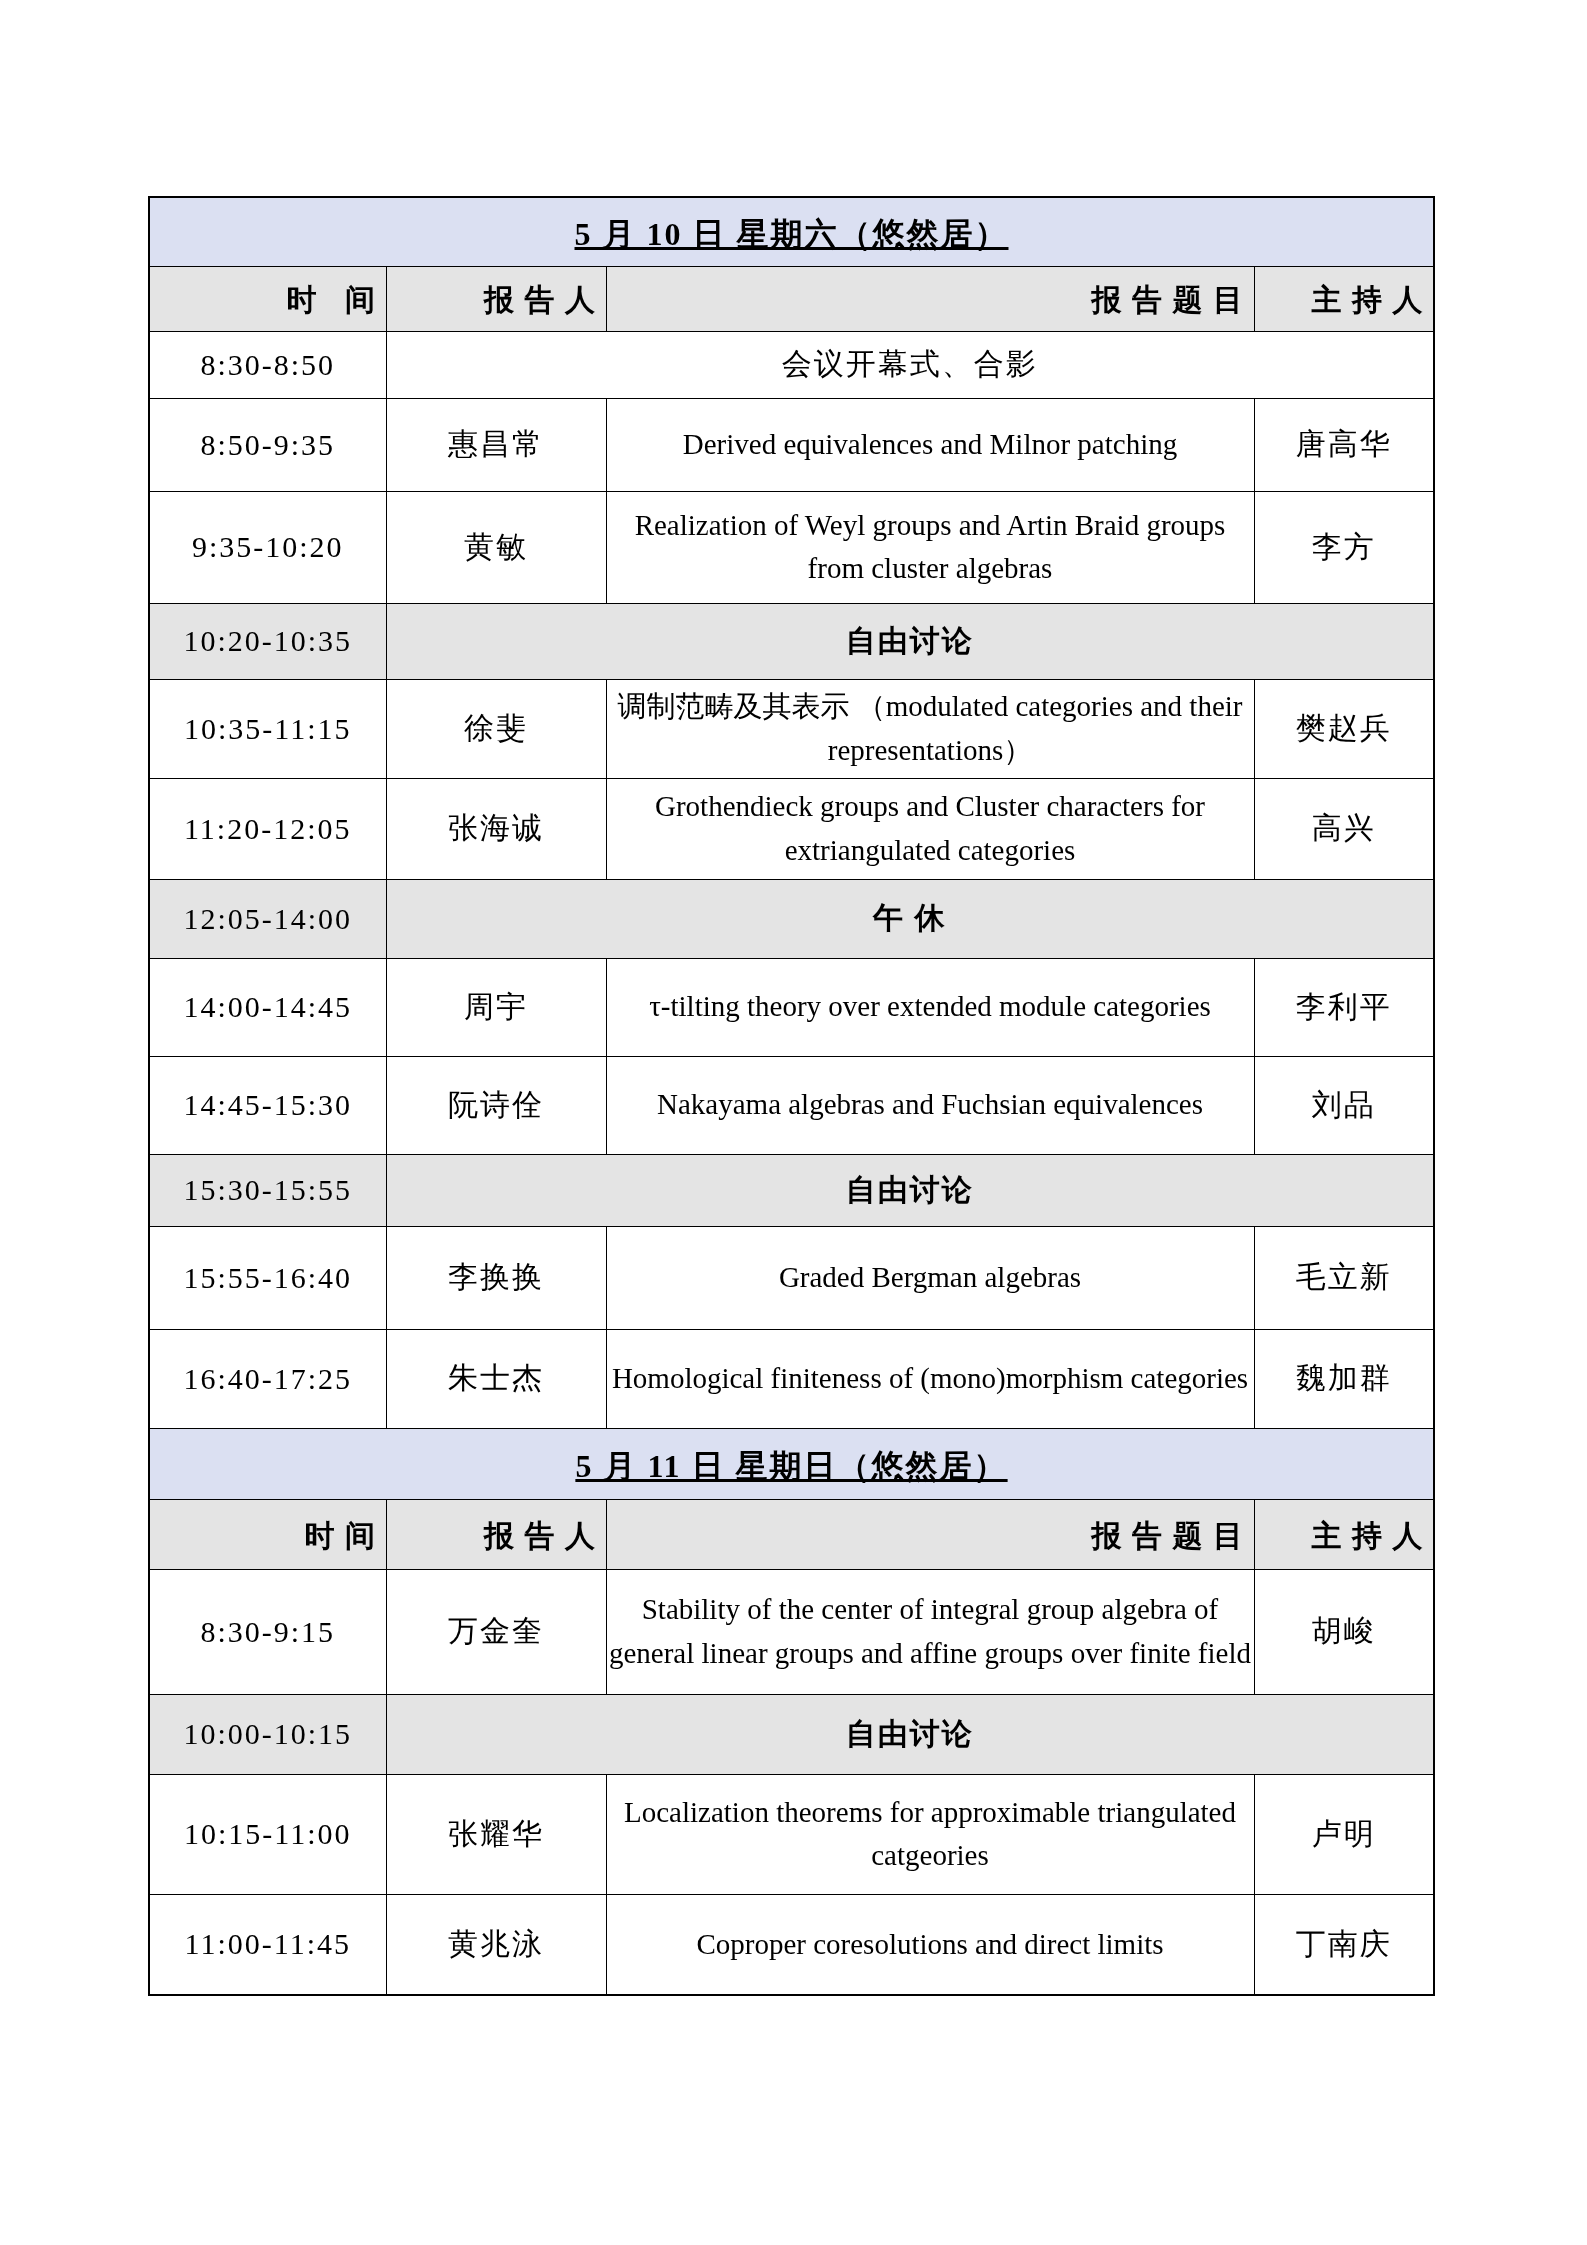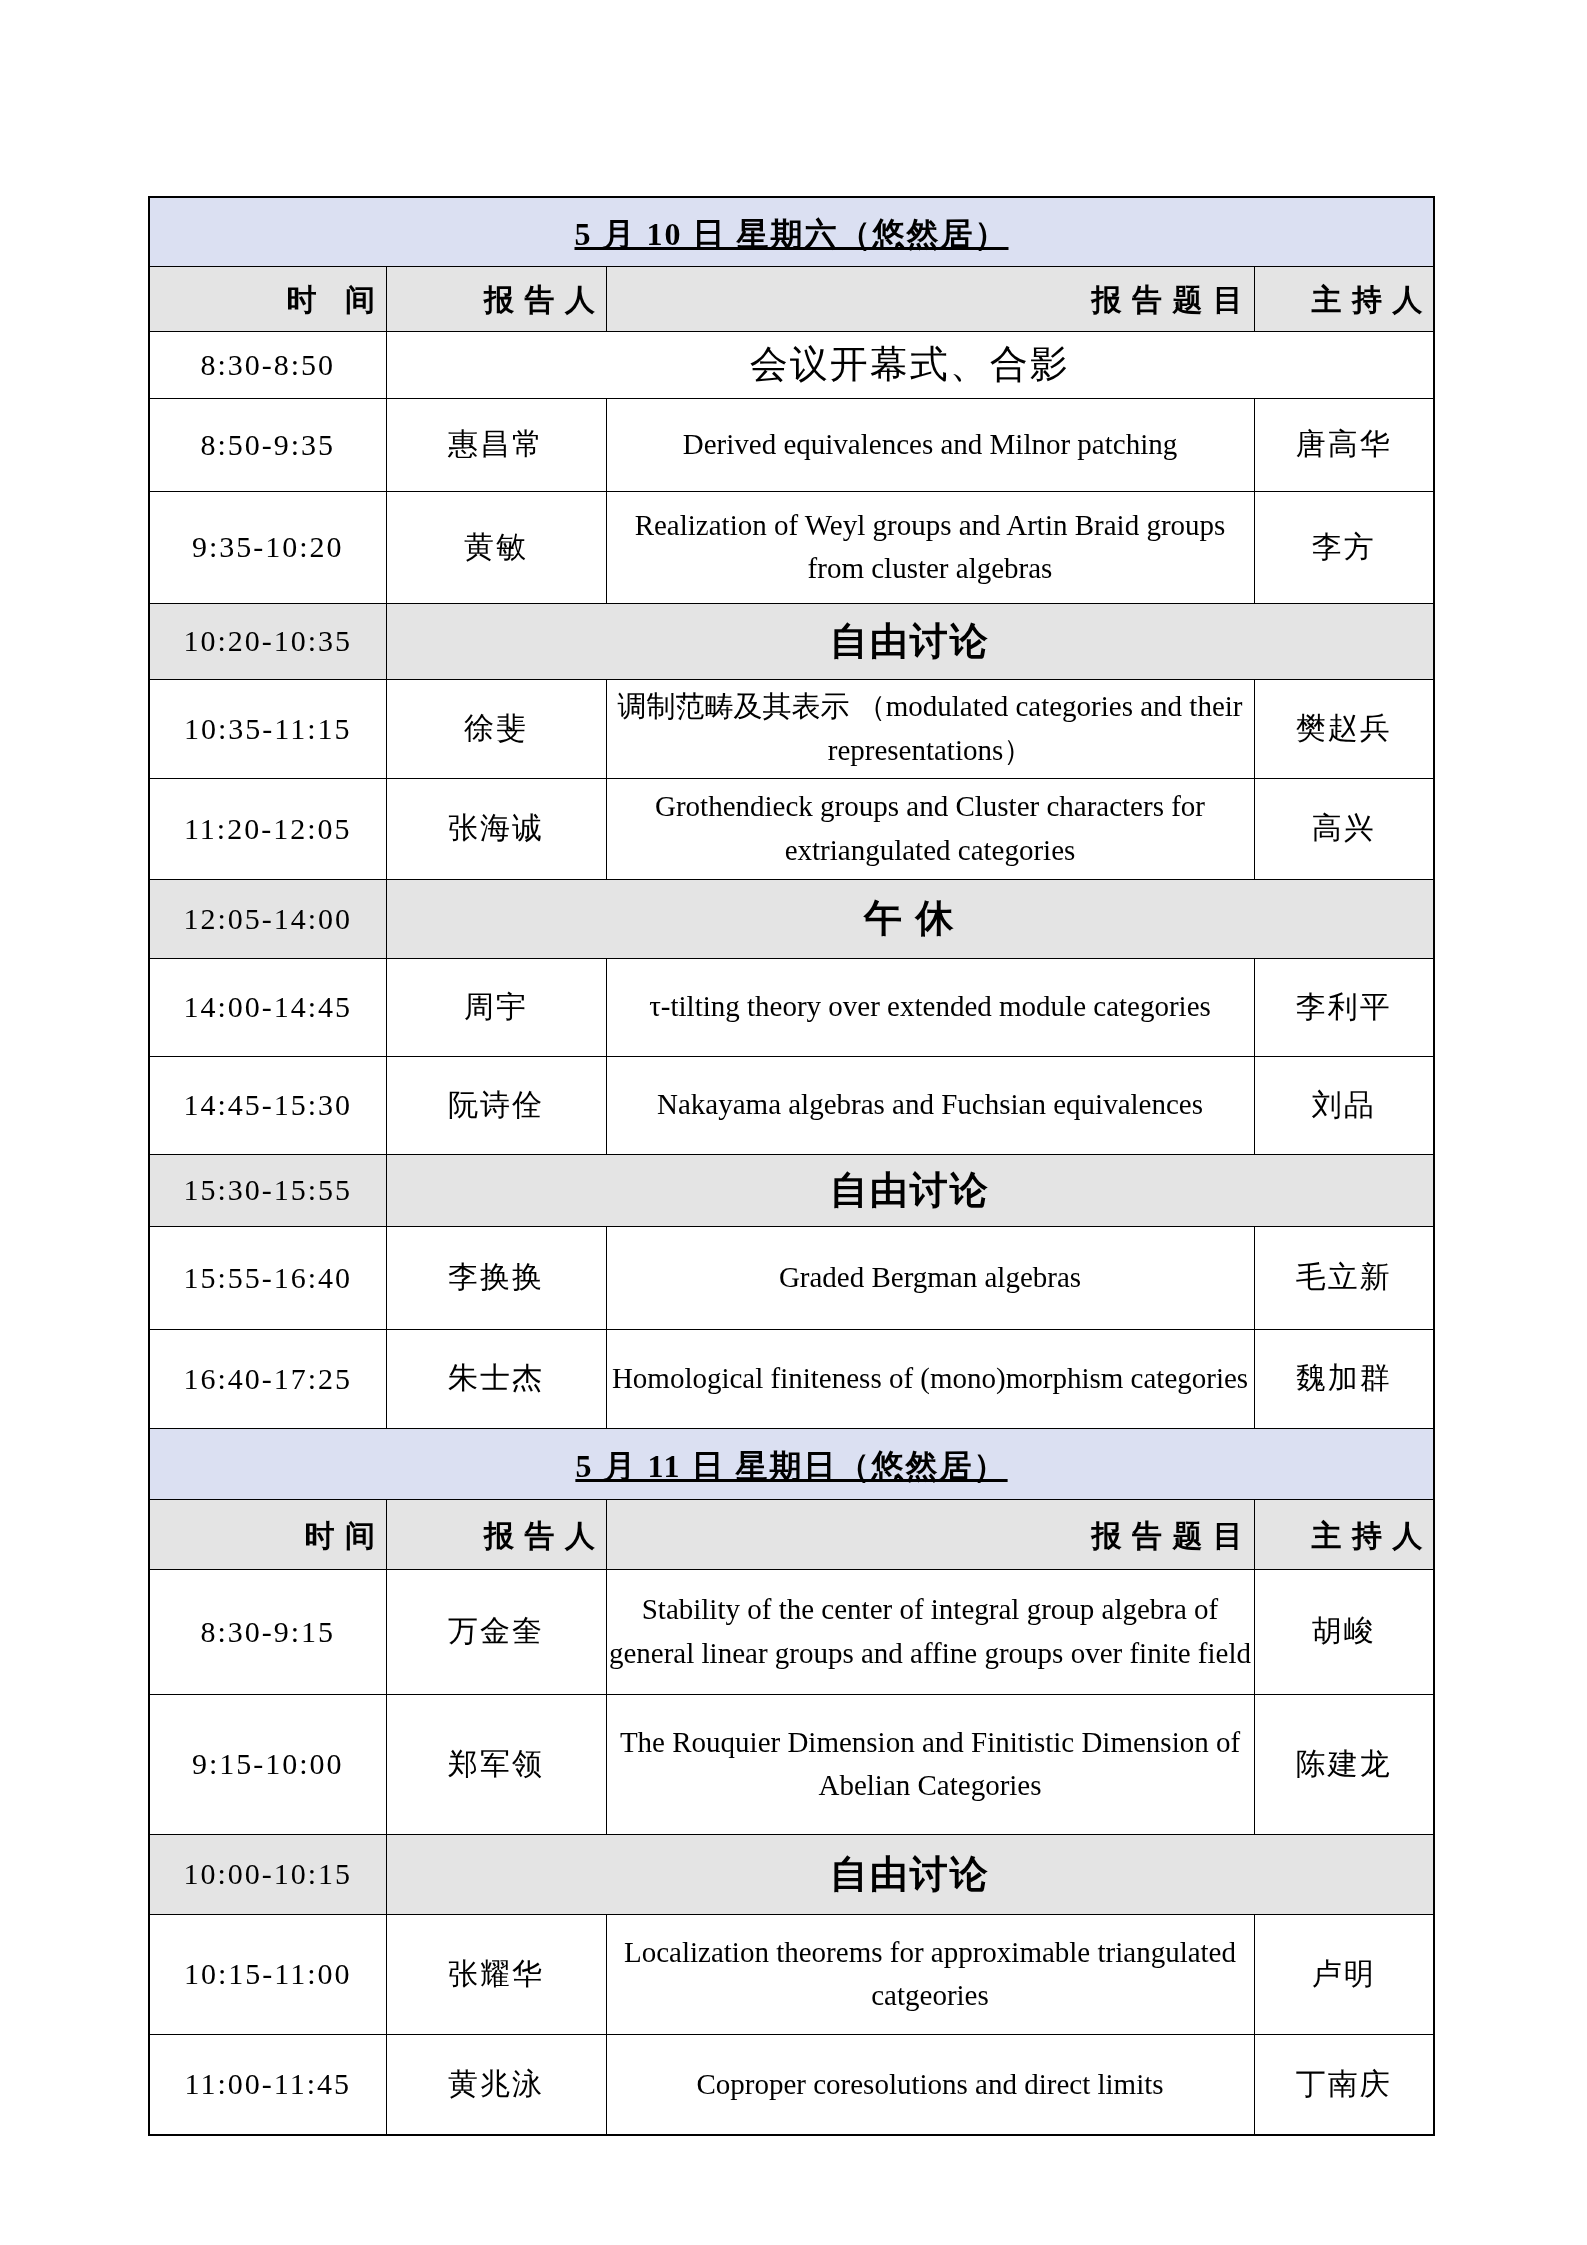--- a/index.html
+++ b/index.html
@@ -62,21 +62,21 @@
     font-size: 30px;
     letter-spacing: 2px;
     padding-top: 12px;
   }
   td.title-cell {
     font-size: 29px;
     line-height: 1.5;
     padding: 4px 14px 0 14px;
   }
   td.merged-cell {
-    font-size: 38px;
+    font-size: 30px;
     letter-spacing: 2px;
     padding-top: 12px;
   }
   tr.shaded td {
     background: var(--break-row-bg, #e4e4e4);
     margin-left: 8px;
   }
   td.bold-label {
     font-weight: bold;
   }
@@ -174,26 +174,20 @@
           <th>报告人</th>
           <th>报告题目</th>
           <th>主持人</th>
         </tr>
         <tr class="session-row" style="height: 125px;">
           <td class="time-cell">8:30-9:15</td>
           <td class="speaker-cell">万金奎</td>
           <td class="title-cell">Stability of the center of integral group algebra of general linear groups and affine groups over finite field</td>
           <td class="chair-cell">胡峻</td>
         </tr>
-        <tr class="session-row" style="height: 140px;">
-          <td class="time-cell">9:15-10:00</td>
-          <td class="speaker-cell">郑军领</td>
-          <td class="title-cell">The Rouquier Dimension and Finitistic Dimension of Abelian Categories</td>
-          <td class="chair-cell">陈建龙</td>
-        </tr>
         <tr class="merged-row shaded" style="height: 80px;">
           <td class="time-cell">10:00-10:15</td>
           <td class="merged-cell bold-label" colspan="3">自由讨论</td>
         </tr>
         <tr class="session-row" style="height: 120px;">
           <td class="time-cell">10:15-11:00</td>
           <td class="speaker-cell">张耀华</td>
           <td class="title-cell">Localization theorems for approximable triangulated catgeories</td>
           <td class="chair-cell">卢明</td>
         </tr>

